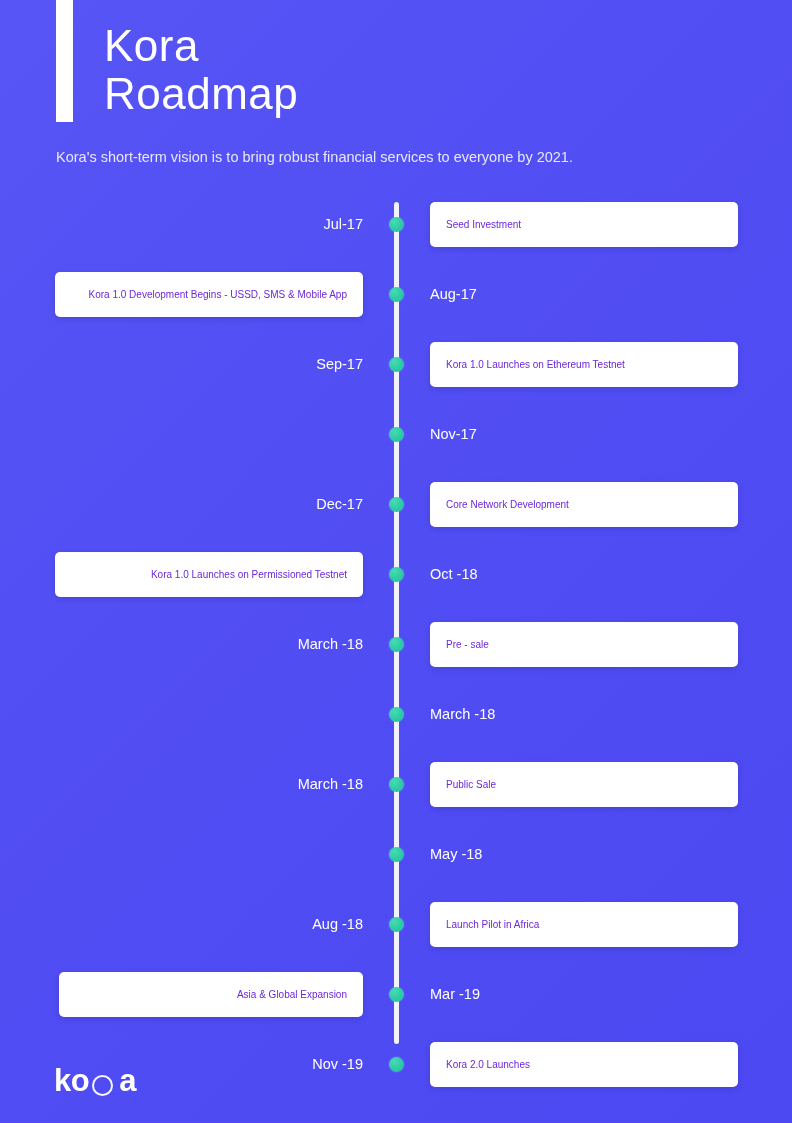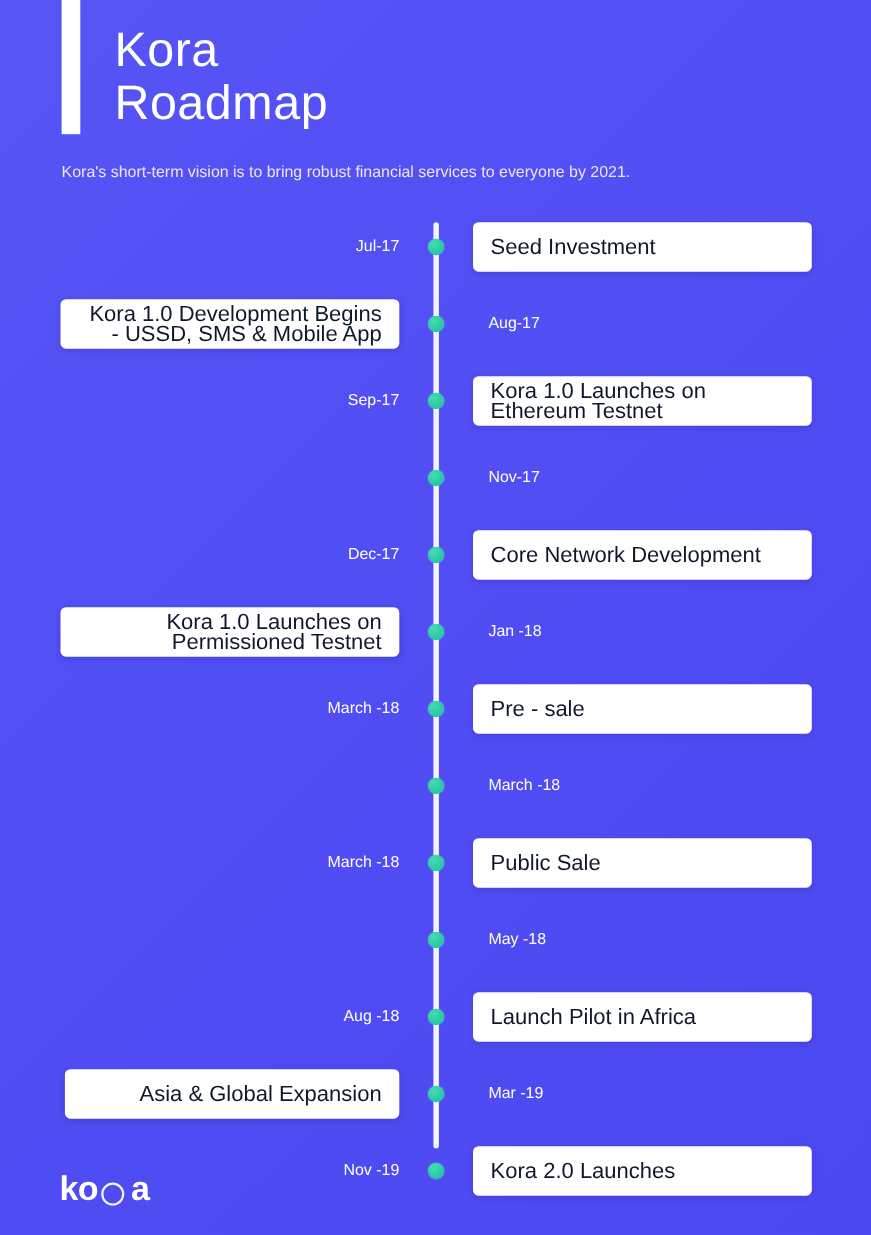--- a/index.html
+++ b/index.html
@@ -119,42 +119,42 @@
   }
   .tl-card.side-left {
     right: 429px;
     justify-content: flex-end;
     padding: 0 16px;
   }
   .tl-card.side-left.w-wide  { width: 308px; margin-left: 28px; }
   .tl-card.side-left.w-wider { width: 304px; }
 
   .tl-card-text {
-    color: #0f172a;
-    font-size: 20px;
+    color: #6d28d9;
+    font-size: 10px;
     line-height: 18px;
     font-weight: 400;
   }
   .side-left .tl-card-text { text-align: right; }
 
   .tl-date {
     position: absolute;
     top: 12px;
     color: #ffffff;
     font-size: 14.5px;
     line-height: 20px;
     font-weight: 400;
     white-space: nowrap;
   }
   .tl-date.date-left {
     right: 429px;
     text-align: right;
   }
   .tl-date.date-right {
-    left: 444px;
+    left: 430px;
     text-align: left;
   }
 
   
   #logo {
     position: absolute;
     left: 54px;
     top: 1060px;
     display: flex;
     align-items: center;
@@ -225,21 +225,21 @@
           <div class="tl-card side-right">
             <span class="tl-card-text">Core Network Development</span>
           </div>
           <div class="tl-date date-left">Dec-17</div>
           <div class="tl-dot"></div>
         </div>
         <div class="tl-row" style="top: 366px;">
           <div class="tl-card side-left w-wide">
             <span class="tl-card-text">Kora 1.0 Launches on Permissioned Testnet</span>
           </div>
-          <div class="tl-date date-right">Jan -18</div>
+          <div class="tl-date date-right">Oct -18</div>
           <div class="tl-dot"></div>
         </div>
         <div class="tl-row" style="top: 436px;">
           <div class="tl-card side-right">
             <span class="tl-card-text">Pre - sale</span>
           </div>
           <div class="tl-date date-left">March -18</div>
           <div class="tl-dot"></div>
         </div>
         <div class="tl-row" style="top: 506px;">

